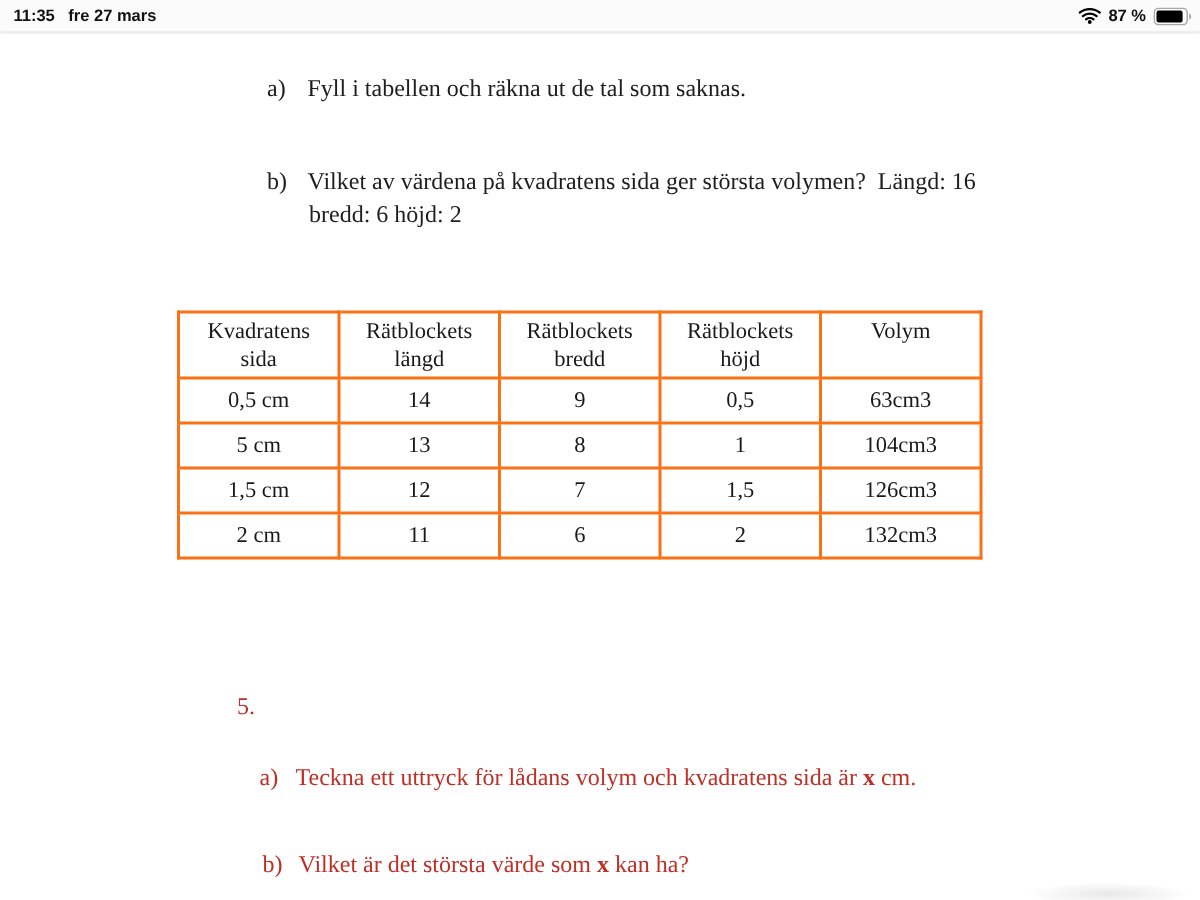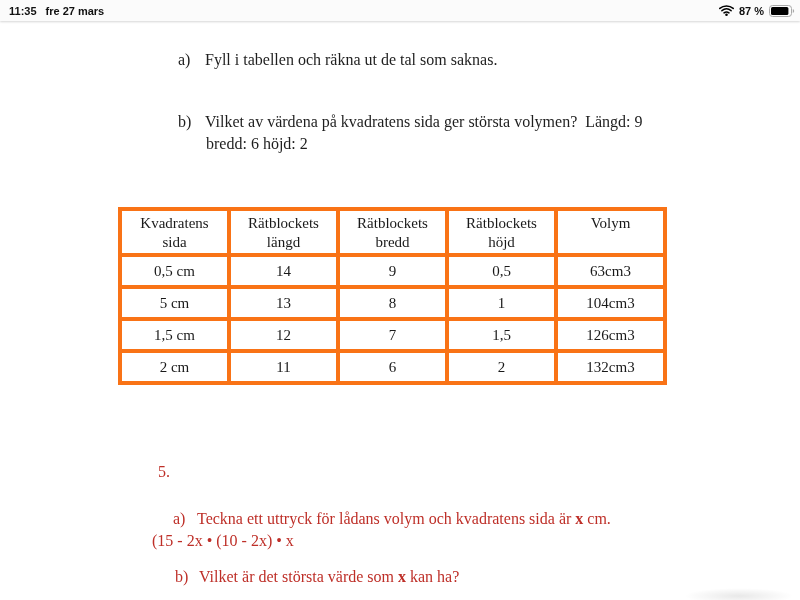--- a/index.html
+++ b/index.html
@@ -39,21 +39,21 @@
   .red { color: #be2f28; }
   .bold-x { font-weight: bold; }
   
   table.vol {
     position: absolute; left: 118px; top: 186px;
     border-collapse: collapse;
     font-size: 15px; color: #191919;
     table-layout: fixed;
   }
   table.vol th, table.vol td {
-    border: 4px solid #f97316;
+    border: 2px solid #f97316;
     width: 105px;
     text-align: center;
     font-weight: normal;
   }
   table.vol th {
     height: 39px;
     vertical-align: top;
     padding: 3px 0 0 0;
     line-height: 19px;
     white-space: pre-line;
@@ -102,21 +102,21 @@
 
 <main class="document">
 
   <div class="abs q-line body-text" style="left:178px; top:28px;">
     <span class="q-label">a)</span>
     <span>Fyll i tabellen och räkna ut de tal som saknas.</span>
   </div>
 
   <div class="abs q-line body-text" style="left:178px; top:90px;">
     <span class="q-label">b)</span>
-    <span class="pre">Vilket av värdena på kvadratens sida ger största volymen?  Längd: 9</span>
+    <span class="pre">Vilket av värdena på kvadratens sida ger största volymen?  Längd: 16</span>
   </div>
   <div class="abs body-text" style="left:206px; top:112px;">bredd: 6 höjd: 2</div>
 
   <table class="vol">
     <thead>
       <tr>
         <th>Kvadratens
 sida</th>
         <th>Rätblockets
 längd</th>
@@ -159,21 +159,20 @@
     </tbody>
   </table>
 
   <div class="abs body-text red" style="left:158px; top:440px;">5.</div>
 
   <div class="abs q-line body-text red" style="left:173px; top:487px;">
     <span class="q-label-sm">a)</span>
     <span><span>Teckna ett uttryck för lådans volym och kvadratens sida är </span><span class="bold-x">x</span><span> cm.</span></span>
   </div>
 
-  <div class="abs body-text red" style="left:152px; top:509px;">(15 - 2x • (10 - 2x) • x</div>
 
   <div class="abs q-line body-text red" style="left:175px; top:545px;">
     <span class="q-label-sm">b)</span>
     <span><span>Vilket är det största värde som </span><span class="bold-x">x</span><span> kan ha?</span></span>
   </div>
 
   <div class="corner-smudge"></div>
 </main>
 
 </body></html>

